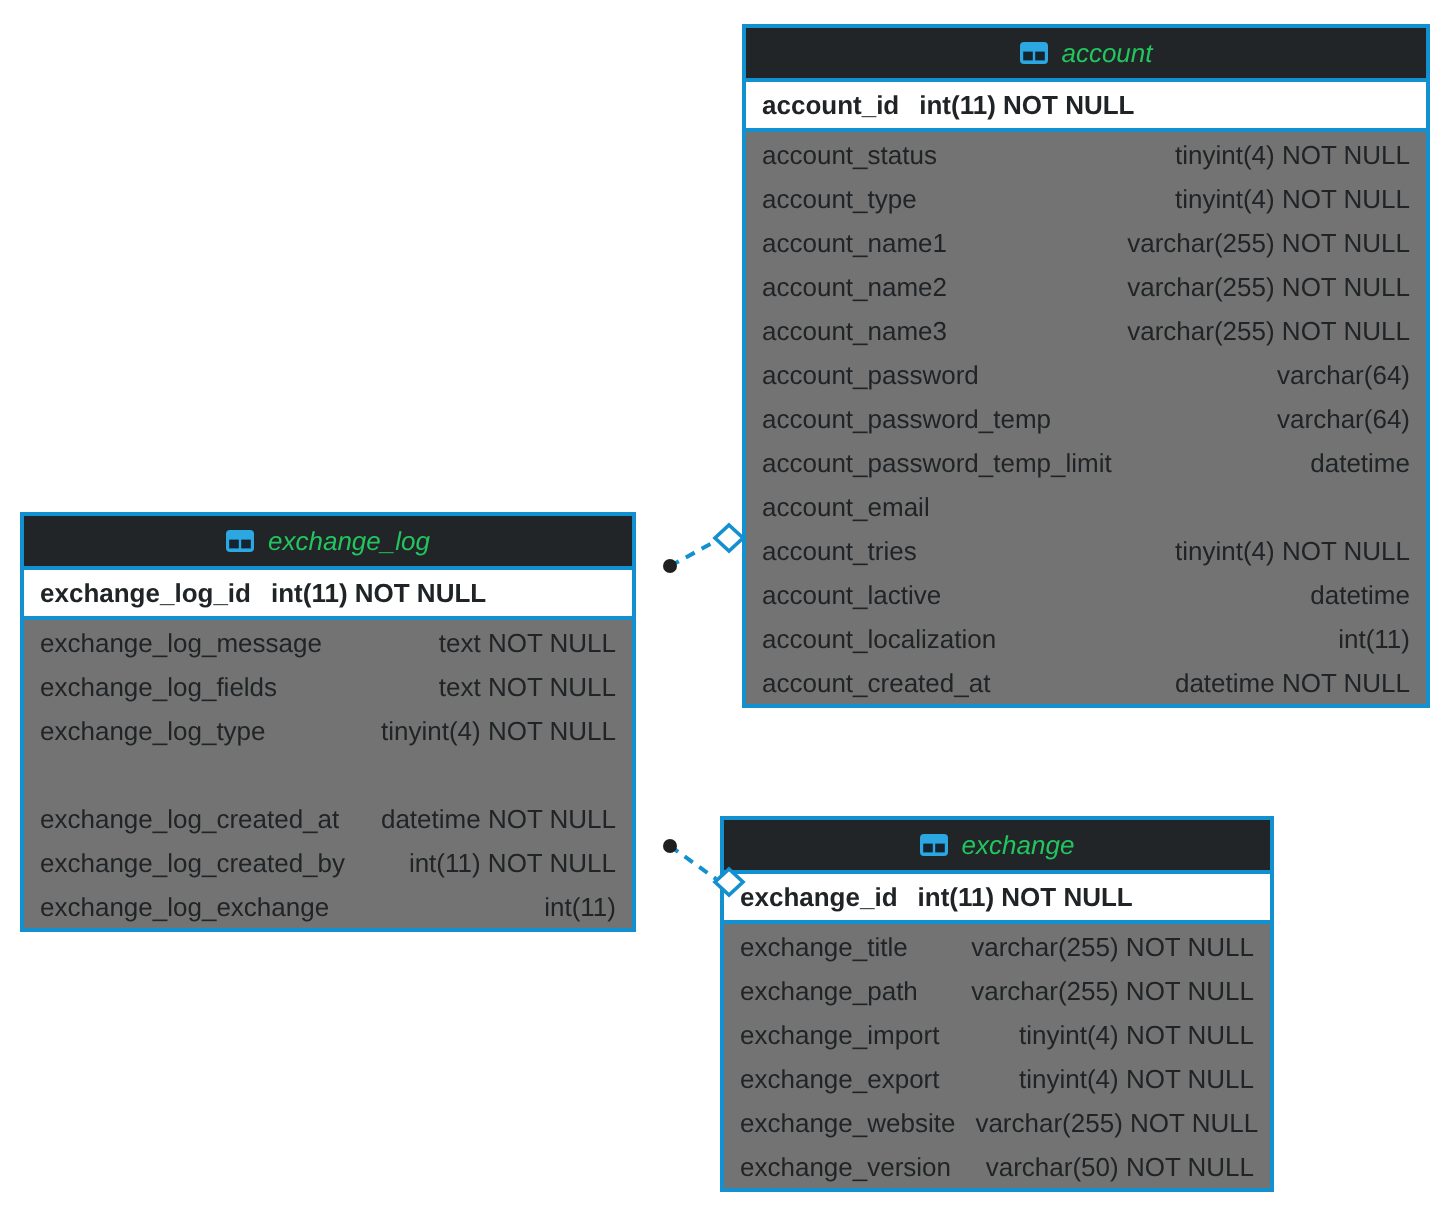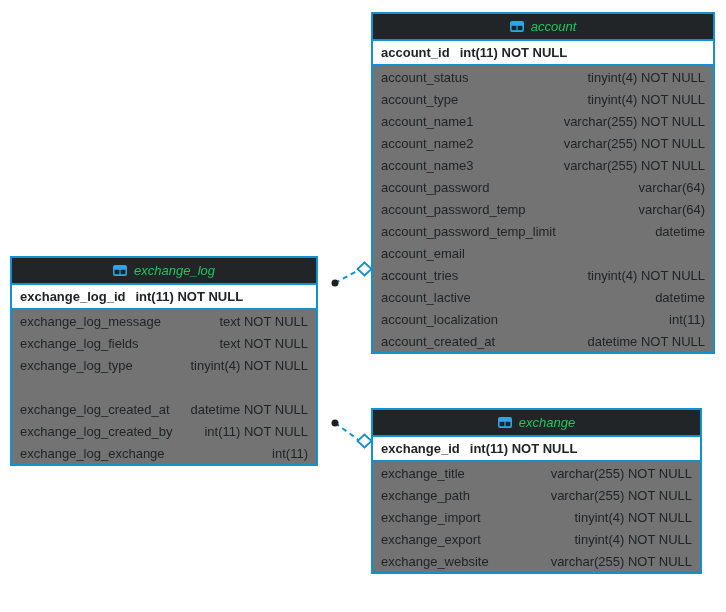--- a/index.html
+++ b/index.html
@@ -159,21 +159,21 @@
   <div class="row">
       <span class="cname">exchange_log_created_by</span>
       <span class="ctype">int(11) NOT NULL</span>
     </div>
   <div class="row">
       <span class="cname">exchange_log_exchange</span>
       <span class="ctype">int(11)</span>
     </div>
 </div>
 
-<div class="table" style="left:371px;top:408px;width:331px;">
+<div class="table" style="left:360px;top:408px;width:277px;">
   <div class="thead">
     <span class="ticon">
       <svg width="14" height="11" viewBox="0 0 14 11">
         <rect x="0" y="0" width="14" height="11" rx="2" fill="#2ba7e2"></rect>
         <rect x="1.6" y="4.8" width="4.8" height="4.4" fill="#15242e"></rect>
         <rect x="7.6" y="4.8" width="4.8" height="4.4" fill="#15242e"></rect>
       </svg>
     </span>
     <span>exchange</span>
   </div>
@@ -193,20 +193,24 @@
       <span class="cname">exchange_import</span>
       <span class="ctype">tinyint(4) NOT NULL</span>
     </div>
   <div class="row">
       <span class="cname">exchange_export</span>
       <span class="ctype">tinyint(4) NOT NULL</span>
     </div>
   <div class="row">
       <span class="cname">exchange_website</span>
       <span class="ctype">varchar(255) NOT NULL</span>
+    </div>
+  <div class="row">
+      <span class="cname">exchange_version</span>
+      <span class="ctype">varchar(50) NOT NULL</span>
     </div>
 </div>
 
 <svg id="connector-layer">
   <g>
     <line x1="335" y1="283" x2="358" y2="270.5" stroke="#1290cf" stroke-width="2" stroke-dasharray="5,4"></line>
     <circle cx="335" cy="283" r="3.5" fill="#1f1f1f"></circle>
     <polygon points="364.5,262.5 371.5,269 364.5,275.5 357.5,269" fill="#ffffff" stroke="#1290cf" stroke-width="1.8"></polygon>
   </g>
   <g>

